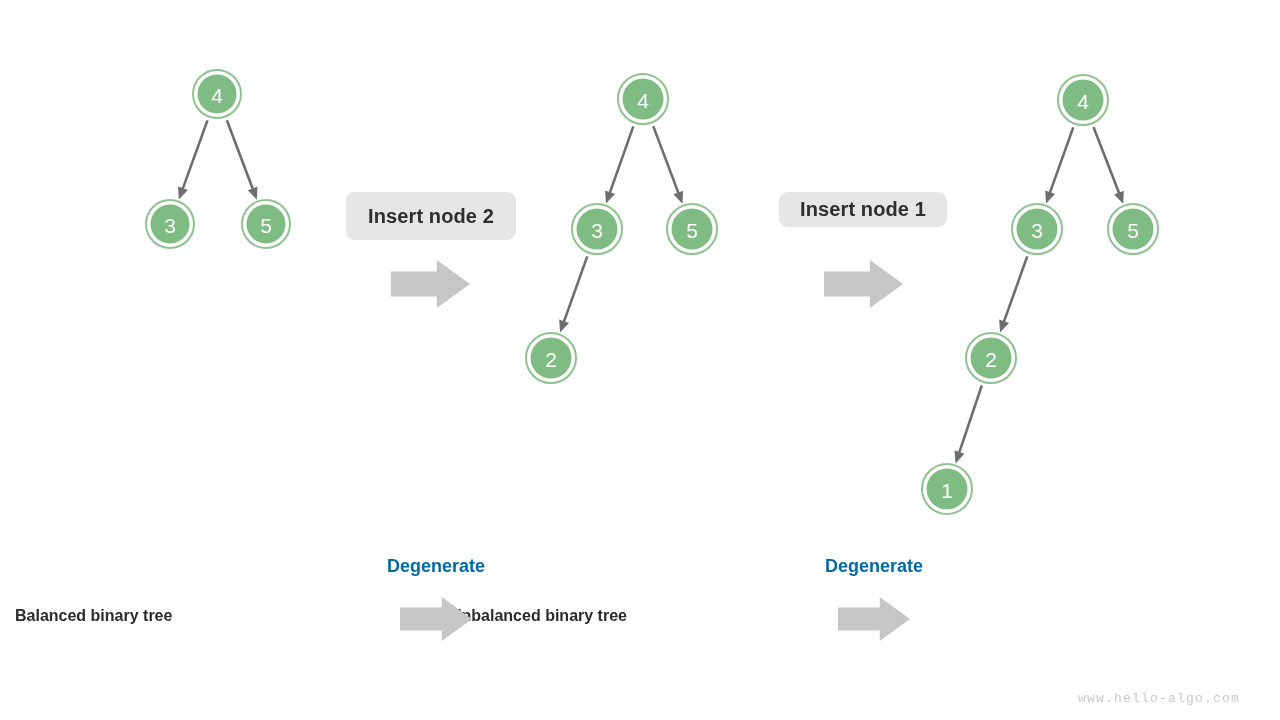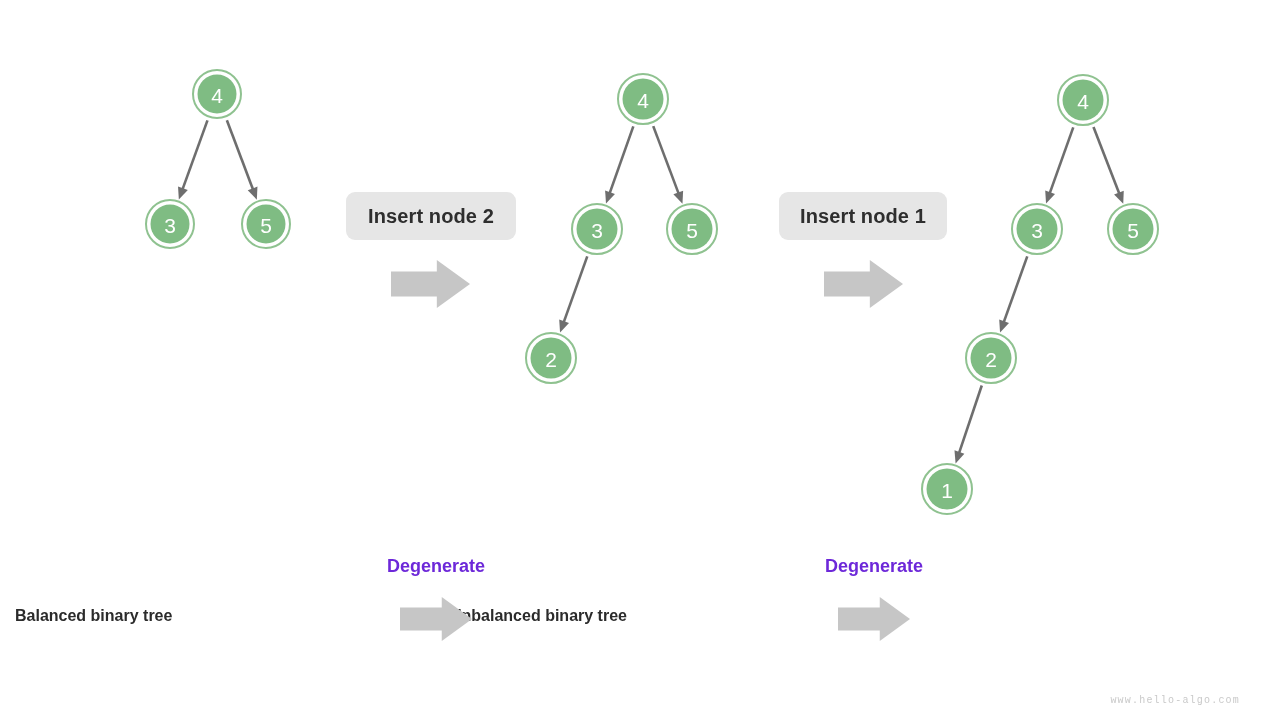--- a/index.html
+++ b/index.html
@@ -79,30 +79,30 @@
     font-weight: bold;
     color: #2b2b2b;
     white-space: nowrap;
     text-align: center;
   }
   .degen-label {
     position: absolute;
     font-family: "Liberation Sans", sans-serif;
     font-size: 18px;
     font-weight: bold;
-    color: #6d28d9;
+    color: #0369a1;
     white-space: nowrap;
     text-align: center;
   }
   .watermark {
     position: absolute;
     right: 40px;
     bottom: 14px;
     font-family: "Liberation Mono", monospace;
-    font-size: 10px;
+    font-size: 13px;
     color: #c9c9c9;
     letter-spacing: 1.2px;
     white-space: nowrap;
   }
 </style>
 </head>
 <body>
 
 <div id="stage">
 
@@ -201,21 +201,21 @@
 
   <div id="chips">
       <div class="op-chip" style="left: 346px; top: 192px; width: 170px; height: 48px;">
         <span>Insert node 2</span>
       </div>
       <div class="block-arrow" style="left: 391px; top: 260px;">
         <svg width="79" height="48" viewBox="0 0 79 48">
           <path d="M0,11.52 L45.82,11.52 L45.82,0 L79,24 L45.82,48 L45.82,36.480000000000004 L0,36.480000000000004 Z"></path>
         </svg>
       </div>
-      <div class="op-chip" style="left: 779px; top: 192px; width: 168px; height: 48px;">
+      <div class="op-chip" style="left: 779px; top: 192px; width: 168px; height: 35px;">
         <span>Insert node 1</span>
       </div>
       <div class="block-arrow" style="left: 824px; top: 260px;">
         <svg width="79" height="48" viewBox="0 0 79 48">
           <path d="M0,11.52 L45.82,11.52 L45.82,0 L79,24 L45.82,48 L45.82,36.480000000000004 L0,36.480000000000004 Z"></path>
         </svg>
       </div>
     </div>
   <div id="captions">
       <div class="caption" style="left: 15px; top: 607px; width: auto; text-align: left;">Balanced binary tree</div>

